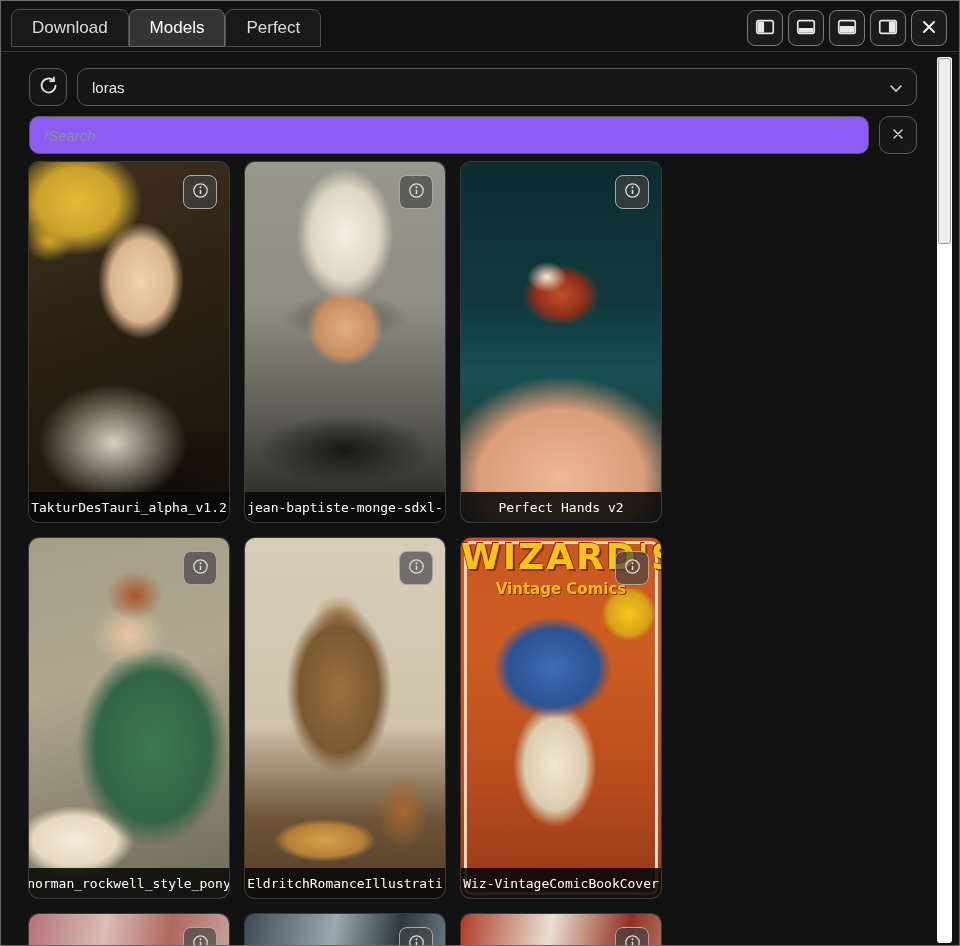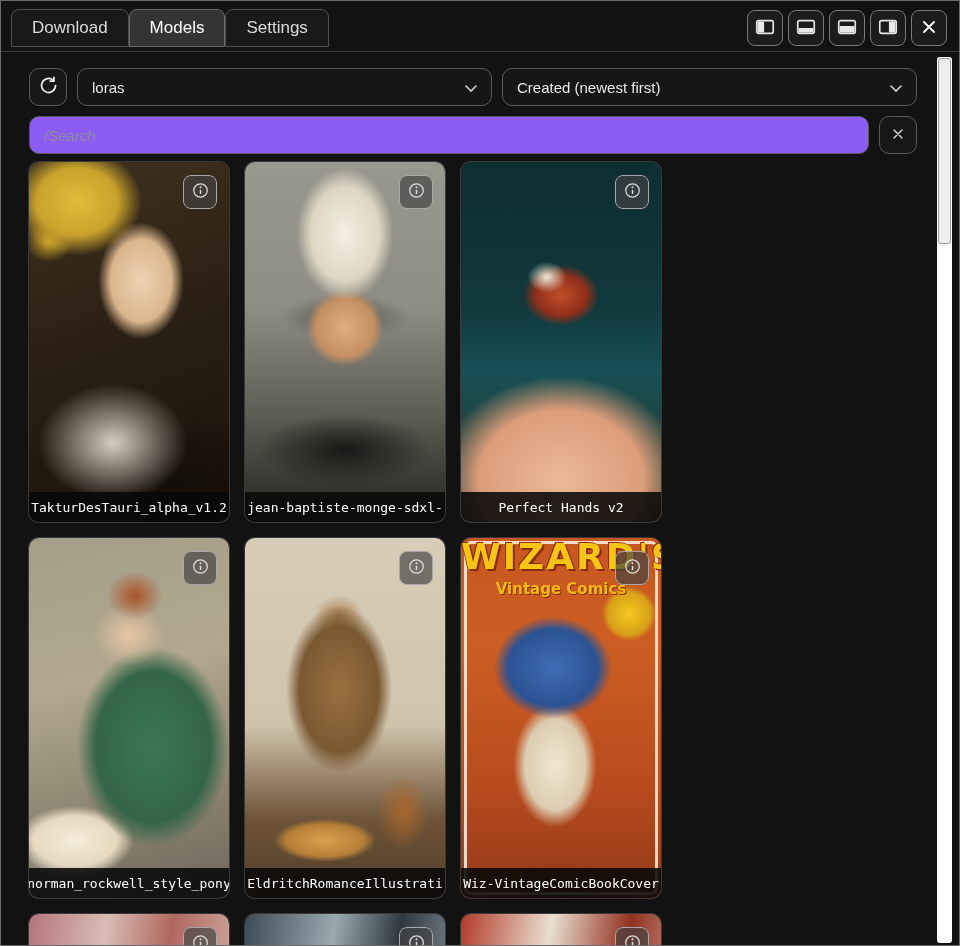--- a/index.html
+++ b/index.html
@@ -114,21 +114,21 @@
 </style>
 </head>
 <body>
 
 <div class="app">
 
   <div class="topbar">
     <div class="tabs">
       <button class="tab">Download</button>
       <button class="tab active">Models</button>
-      <button class="tab">Settings</button>
+      <button class="tab">Perfect</button>
     </div>
     <div class="win-buttons">
       <button class="winbtn">
         <span>
           <svg width="22" height="22" viewBox="0 0 24 24">
               <rect x="3" y="5" width="18" height="14" rx="2" fill="none" stroke="#e8e8e8" stroke-width="1.8"></rect>
               <rect x="4" y="6" width="7" height="12" rx="1" fill="#e8e8e8"></rect>
             </svg>
         </span>
       </button>
@@ -172,28 +172,20 @@
       <button class="icon-btn">
         <span>
           <svg width="21" height="21" viewBox="0 0 24 24" fill="none" stroke="#e8e8e8" stroke-width="2" stroke-linecap="round">
               <path d="M20 12a8 8 0 1 1-2.34-5.66"></path>
               <path d="M18.2 2.6 v4.3 h-4.3"></path>
             </svg>
         </span>
       </button>
       <div class="select">
         <span>loras</span>
-        <span>
-          <svg width="12" height="8" viewBox="0 0 12 8">
-              <path d="M1 1 L6 6 L11 1" stroke="#cfcfcf" stroke-width="1.6" fill="none" stroke-linecap="round"></path>
-            </svg>
-        </span>
-      </div>
-      <div class="select">
-        <span>Created (newest first)</span>
         <span>
           <svg width="12" height="8" viewBox="0 0 12 8">
               <path d="M1 1 L6 6 L11 1" stroke="#cfcfcf" stroke-width="1.6" fill="none" stroke-linecap="round"></path>
             </svg>
         </span>
       </div>
     </div>
 
     <div class="search-row">
       <input class="search-input" type="text" value="" placeholder="/Search" style="">

